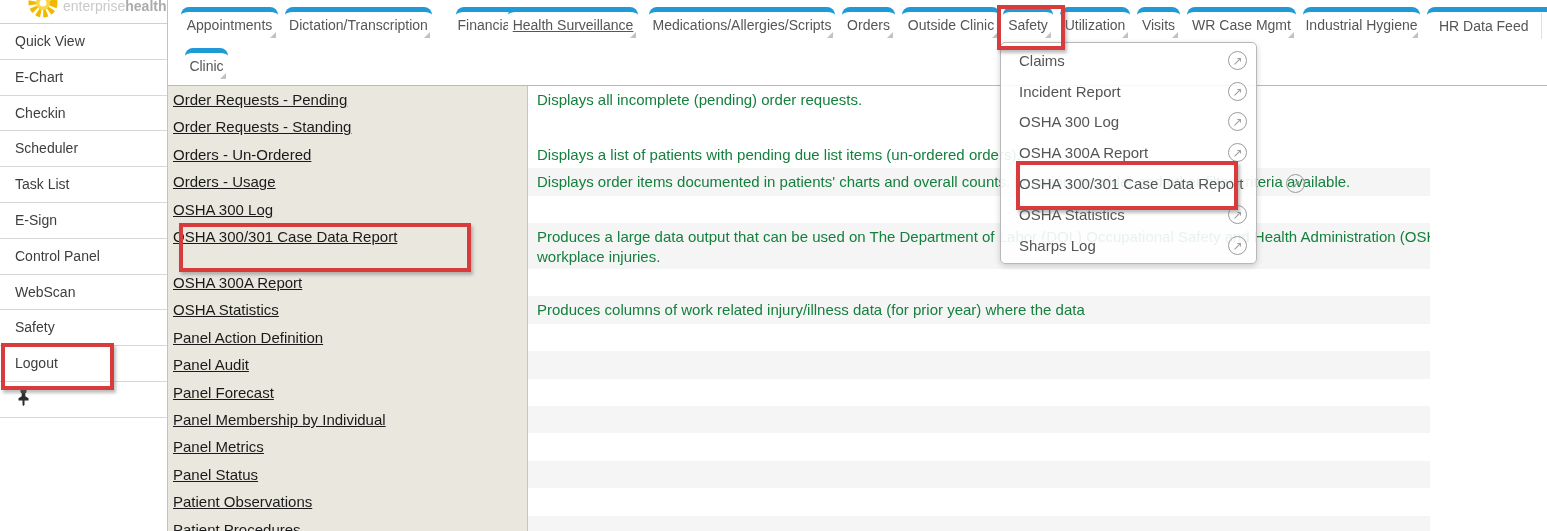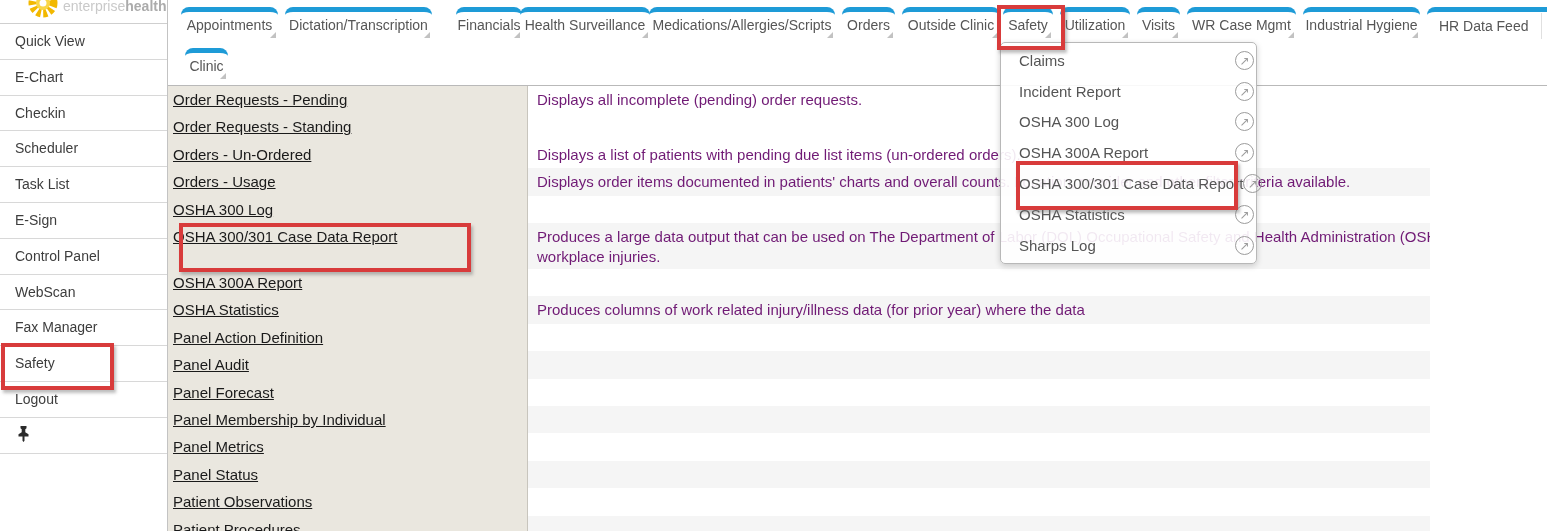--- a/index.html
+++ b/index.html
@@ -24,21 +24,21 @@
   .tabbar{position:absolute;left:168px;top:0;width:1379px;height:85px;background:#fff;
     border-bottom:1px solid #b9b9b9;overflow:hidden;z-index:1;}
   .tab{position:absolute;top:7px;height:28px;line-height:27px;background:#fff;
     border-top:5px solid #1e9bd7;border-radius:8px 8px 0 0;font-size:14px;color:#565656;
     text-align:center;white-space:nowrap;cursor:pointer;box-sizing:content-box;}
   .tab-corner{position:absolute;right:2px;bottom:2px;width:0;height:0;
     border-left:6px solid transparent;border-bottom:6px solid #c2c2c2;}
   .tabs-row1 div.tab:nth-of-type(1){left:13px;width:97px;}
   .tabs-row1 div.tab:nth-of-type(2){left:117px;width:147px;}
   .tabs-row1 div.tab:nth-of-type(3){left:271px;width:66px;margin-left:17px;}
-  .tabs-row1 div.tab:nth-of-type(4){left:352px;width:130px;}
+  .tabs-row1 div.tab:nth-of-type(4){left:340px;width:130px;text-decoration:underline;}
   .tabs-row1 div.tab:nth-of-type(5){left:481px;width:186px;}
   .tabs-row1 div.tab:nth-of-type(6){left:674px;width:53px;}
   .tabs-row1 div.tab:nth-of-type(7){left:734px;width:98px;}
   .tabs-row1 div.tab:nth-of-type(8){left:835px;width:50px;}
   .tabs-row1 div.tab:nth-of-type(9){left:892px;width:70px;}
   .tabs-row1 div.tab:nth-of-type(10){left:969px;width:43px;}
   .tabs-row1 div.tab:nth-of-type(11){left:1019px;width:109px;}
   .tabs-row1 div.tab:nth-of-type(12){left:1135px;width:117px;}
   .hr-tab{left:1259px;width:172px;display:flex;align-items:center;gap:9px;
     padding:0 0 0 12px;text-align:left;}
@@ -47,33 +47,33 @@
 
   .circle-icon{display:inline-block;width:19px;height:19px;border:1.5px solid #9c9c9c;
     border-radius:50%;color:#9c9c9c;font-size:12px;line-height:19px;text-align:center;
     box-sizing:border-box;flex:0 0 auto;}
 
   
   .dropdown{position:absolute;left:1000px;top:42px;width:257px;z-index:6;
     background:rgba(255,255,255,0.9);border:1px solid #b8b8b8;border-radius:5px;
     box-shadow:0 2px 6px rgba(0,0,0,0.18);padding:2px 0;box-sizing:border-box;}
   .menu-item{display:flex;align-items:center;justify-content:space-between;height:30.8px;
-    padding:0 2px 0 18px;font-size:15px;color:#555;cursor:pointer;}
+    padding:0 9px 0 18px;font-size:15px;color:#555;cursor:pointer;gap:43px;}
   .menu-label{white-space:nowrap;}
 
   
   .content{position:absolute;left:151px;top:86px;width:1279px;height:445px;overflow:hidden;background:#fff;}
   .left-bg{position:absolute;left:0;top:0;width:377px;height:100%;background:#eae7df;
     border-right:1px solid #c8c5bd;box-sizing:border-box;}
   .rows{position:absolute;left:0;top:0;width:100%;}
   .row{display:flex;align-items:stretch;}
   .link-cell{flex:0 0 377px;box-sizing:border-box;padding-left:22px;line-height:27.4px;}
   .report-link{font-size:15px;color:#1a1a1a;text-decoration:underline;cursor:pointer;white-space:nowrap;}
   .desc-cell{flex:1;min-height:27.4px;line-height:27.4px;padding-left:9px;font-size:15px;
-    color:#701a75;overflow:hidden;box-sizing:border-box;}
+    color:#15803d;overflow:hidden;box-sizing:border-box;}
   .rows div.row:nth-of-type(even) .desc-cell{background:#f5f5f5;}
   .d1,.d2{white-space:nowrap;overflow:hidden;}
   .desc-cell:has(.d2:not(:empty)){padding-top:4px;padding-bottom:2px;}
   .desc-cell:has(.d2:not(:empty)) .d1,
   .desc-cell:has(.d2:not(:empty)) .d2{line-height:20px;}
 
   
   .red-box{position:absolute;border:4px solid #d83b3b;z-index:10;
     box-shadow:2px 3px 3px rgba(110,110,110,0.45);pointer-events:none;}
   #box-safety{left:997px;top:5px;width:60px;height:37px;}
@@ -123,23 +123,20 @@
       </div>
 
       <div class="side-item">
         <span>Control Panel</span>
       </div>
 
       <div class="side-item">
         <span>WebScan</span>
       </div>
 
-      <div class="side-item">
-        <span>Fax Manager</span>
-      </div>
 
       <div class="side-item">
         <span>Safety</span>
       </div>
 
       <div class="side-item">
         <span>Logout</span>
       </div>
     </div>
 

